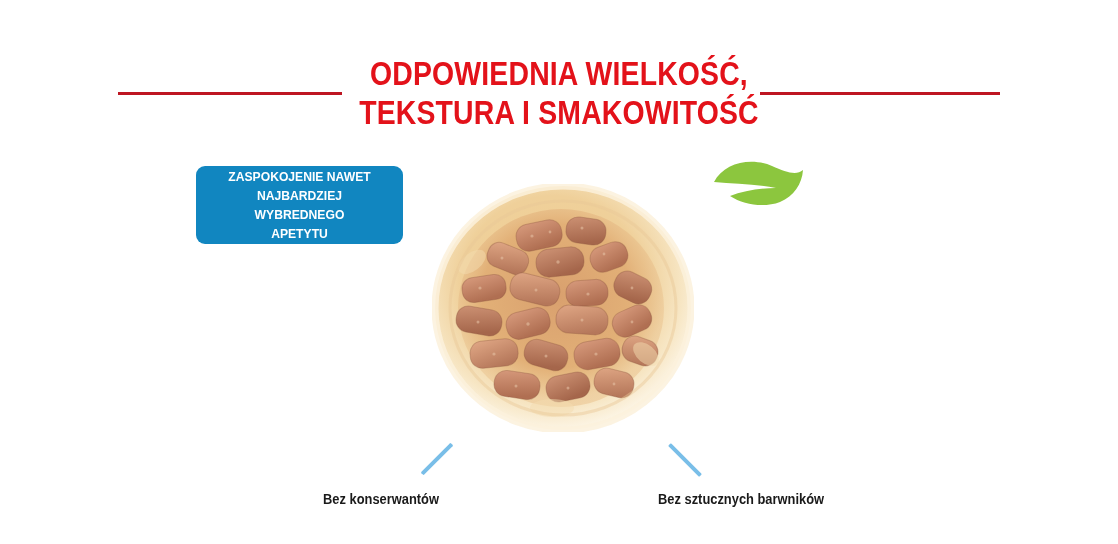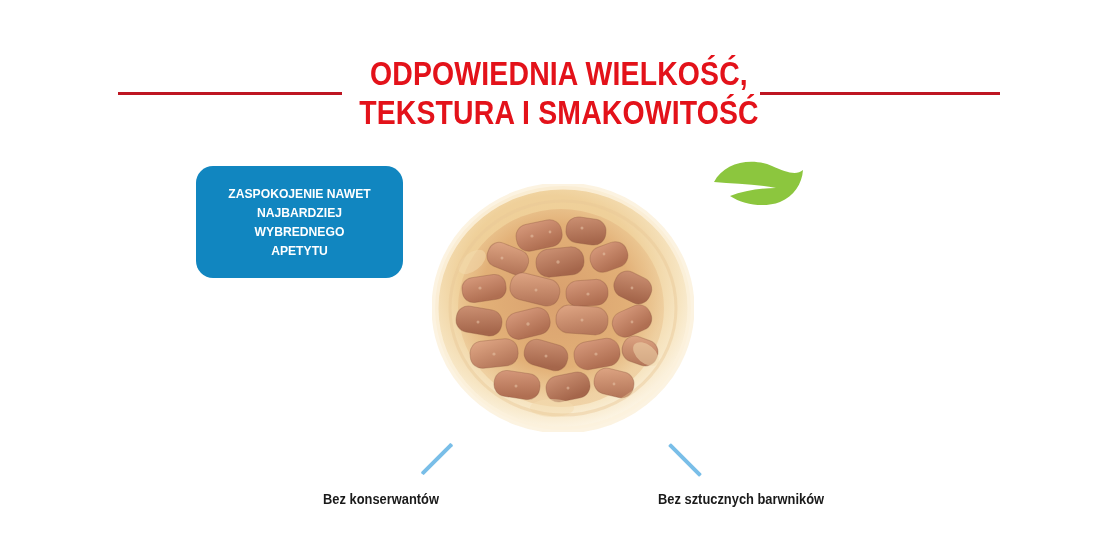--- a/index.html
+++ b/index.html
@@ -51,23 +51,23 @@
   }
   .rule-left  { left: 118px;  width: 224px; }
   .rule-right { left: 760px;  width: 240px; }
 
   
   .callout {
     position: absolute;
     left: 196px;
     top: 166px;
     width: 207px;
-    height: 112px;
+    height: 78px;
     background: #1186C0;
-    border-radius: 17px;
+    border-radius: 9px;
     display: flex;
     align-items: center;
     justify-content: center;
     box-sizing: border-box;
     padding: 0 10px;
   }
   .callout-text {
     color: #ffffff;
     font-family: "Liberation Sans Narrow", "Liberation Sans", sans-serif;
     font-weight: bold;

